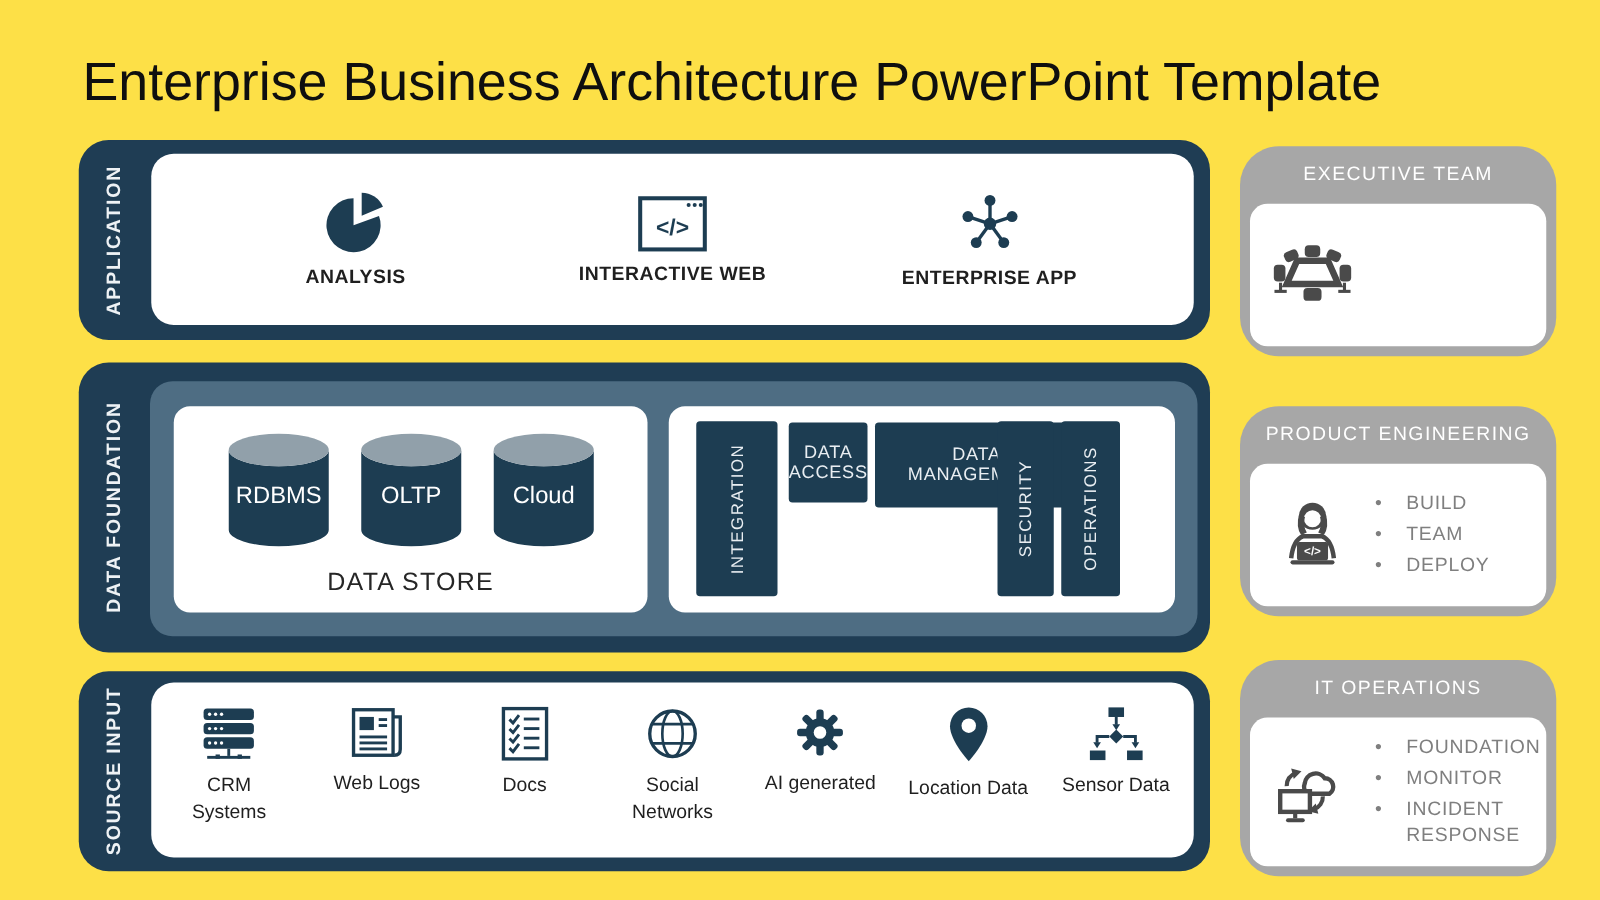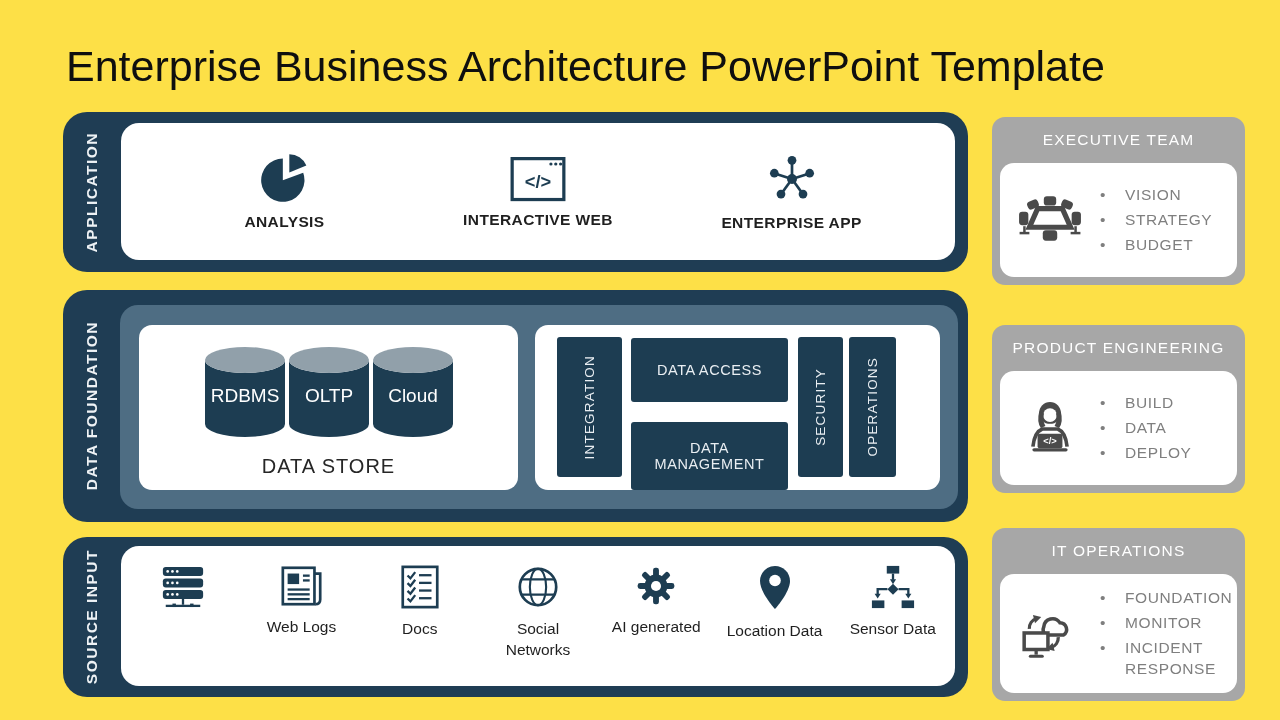--- a/index.html
+++ b/index.html
@@ -23,42 +23,42 @@
   .app-item{display:flex;flex-direction:column;align-items:center;width:180px;}
   .app-item .lbl{margin-top:9px;font-size:15.5px;letter-spacing:.4px;color:#1f1f1f;white-space:nowrap;font-weight:bold;}
 
   .slate-panel{position:absolute;left:57px;top:15px;right:10px;bottom:13px;
                background:#4e6d83;border-radius:18px;}
   .df-white-left{position:absolute;left:19px;top:20px;width:379px;height:165px;
                  background:#fff;border-radius:13px;}
   .df-white-right{position:absolute;left:415px;top:20px;width:405px;height:165px;
                  background:#fff;border-radius:13px;}
   .cyl-row{position:absolute;top:20px;left:0;right:0;display:flex;
-           justify-content:center;}
+           justify-content:center;gap:22px;}
   .ds-caption{position:absolute;bottom:12px;left:0;right:0;text-align:center;
               font-size:20px;letter-spacing:1px;color:#262626;}
   .vbox{position:absolute;background:#1d3d52;border-radius:3px;display:flex;
         align-items:center;justify-content:center;}
   .vbox span{writing-mode:vertical-rl;transform:rotate(180deg);color:#e9eef2;
         font-size:13.5px;letter-spacing:1.2px;white-space:nowrap;}
   .hbox{background:#1d3d52;border-radius:3px;display:flex;align-items:center;
         justify-content:center;text-align:center;color:#e9eef2;font-size:14.5px;
         letter-spacing:.6px;}
   .mid-col{position:absolute;left:96px;top:13px;width:157px;display:flex;
-           flex-direction:column;gap:20px;}
+           flex-direction:row;gap:6px;}
 
   .si-panel{left:58px;right:13px;top:9px;bottom:11px;display:flex;
             justify-content:space-evenly;align-items:flex-start;padding-top:18px;
             box-sizing:border-box;}
   .si-item{display:flex;flex-direction:column;align-items:center;width:112px;}
   .si-item .lbl{margin-top:9px;font-size:15.5px;line-height:1.35;text-align:center;
                 color:#1f1f1f;max-width:96px;}
 
   
-  .team-card{position:absolute;left:992px;width:253px;background:#a7a7a7;border-radius:13px;}
+  .team-card{position:absolute;left:992px;width:253px;background:#a7a7a7;border-radius:31px;}
   .tc-1{top:117px;height:168px;}
   .tc-2{top:325px;height:168px;}
   .tc-3{top:528px;height:173px;}
   .team-title{height:46px;display:flex;align-items:center;justify-content:center;
               color:#ffffff;font-size:15.5px;letter-spacing:1.2px;white-space:nowrap;}
   .team-body{position:absolute;left:8px;right:8px;top:46px;bottom:8px;background:#fff;
              border-radius:14px;display:flex;align-items:center;}
   .team-icon{width:100px;display:flex;align-items:center;justify-content:center;flex:none;}
   .team-bullets{display:flex;flex-direction:column;gap:3px;}
   .bullet-row{display:flex;align-items:flex-start;color:#7f7f7f;font-size:15.5px;
@@ -195,20 +195,21 @@
               <circle cx="13" cy="7.7" r="1.4"></circle>
               <circle cx="18" cy="7.7" r="1.4"></circle>
             <circle cx="8" cy="19.7" r="1.4"></circle>
               <circle cx="13" cy="19.7" r="1.4"></circle>
               <circle cx="18" cy="19.7" r="1.4"></circle>
             <circle cx="8" cy="31.7" r="1.4"></circle>
               <circle cx="13" cy="31.7" r="1.4"></circle>
               <circle cx="18" cy="31.7" r="1.4"></circle>
           </g>
         </svg>
+        <span class="lbl">CRM Systems</span>
       </div>
 
       <div class="si-item">
         <svg width="46" height="44" viewBox="0 0 48 44">
           <rect x="4" y="3" width="33" height="38" fill="#ffffff" stroke="#1d3d52" stroke-width="2.8"></rect>
           <path d="M37 9 H43 V36 Q43 41 38 41" fill="none" stroke="#1d3d52" stroke-width="2.8"></path>
           <rect x="9" y="9" width="12" height="11" fill="#1d3d52"></rect>
           <rect x="25" y="10" width="7" height="2.4" fill="#1d3d52"></rect>
           <rect x="25" y="15" width="7" height="2.4" fill="#1d3d52"></rect>
           <rect x="9" y="24.5" width="23" height="2.4" fill="#1d3d52"></rect>
@@ -300,31 +301,20 @@
             <rect x="53" y="18" width="9" height="13" rx="3"></rect>
             <rect x="25" y="36" width="14" height="10" rx="3"></rect>
             <rect x="6" y="32" width="2.4" height="6"></rect>
             <rect x="2.5" y="37.5" width="9.5" height="2.4"></rect>
             <rect x="55.6" y="32" width="2.4" height="6"></rect>
             <rect x="52" y="37.5" width="9.5" height="2.4"></rect>
           </g>
           <path d="M20 15 H44 L52 33 H12 Z" fill="#ffffff" stroke="#4a4a4a" stroke-width="5"></path>
         </svg>
       </div>
-      <div class="team-bullets">
-        <div class="bullet-row">
-            <span class="btxt">VISION</span>
-          </div>
-        <div class="bullet-row">
-            <span class="btxt">STRATEGY</span>
-          </div>
-        <div class="bullet-row">
-            <span class="btxt">BUDGET</span>
-          </div>
-      </div>
     </div>
   </div>
 
   <div class="team-card tc-2">
     <div class="team-title">PRODUCT ENGINEERING</div>
     <div class="team-body">
       <div class="team-icon">
         <svg width="58" height="58" viewBox="0 0 56 56">
           <circle cx="28" cy="13.5" r="10.5" fill="#4a4a4a"></circle>
           <circle cx="28" cy="15.5" r="6.6" fill="#ffffff"></circle>
@@ -334,21 +324,21 @@
           <rect x="16" y="33.5" width="24" height="14" rx="2" fill="#4a4a4a"></rect>
           <text x="28" y="43.5" text-anchor="middle" font-size="9" font-weight="bold" fill="#ffffff">&lt;/&gt;</text>
           <rect x="11" y="47.5" width="34" height="3.2" rx="1.6" fill="#4a4a4a"></rect>
         </svg>
       </div>
       <div class="team-bullets">
         <div class="bullet-row">
             <span class="btxt">BUILD</span>
           </div>
         <div class="bullet-row">
-            <span class="btxt">DATA</span>
+            <span class="btxt">TEAM</span>
           </div>
         <div class="bullet-row">
             <span class="btxt">DEPLOY</span>
           </div>
       </div>
     </div>
   </div>
 
   <div class="team-card tc-3">
     <div class="team-title">IT OPERATIONS</div>

